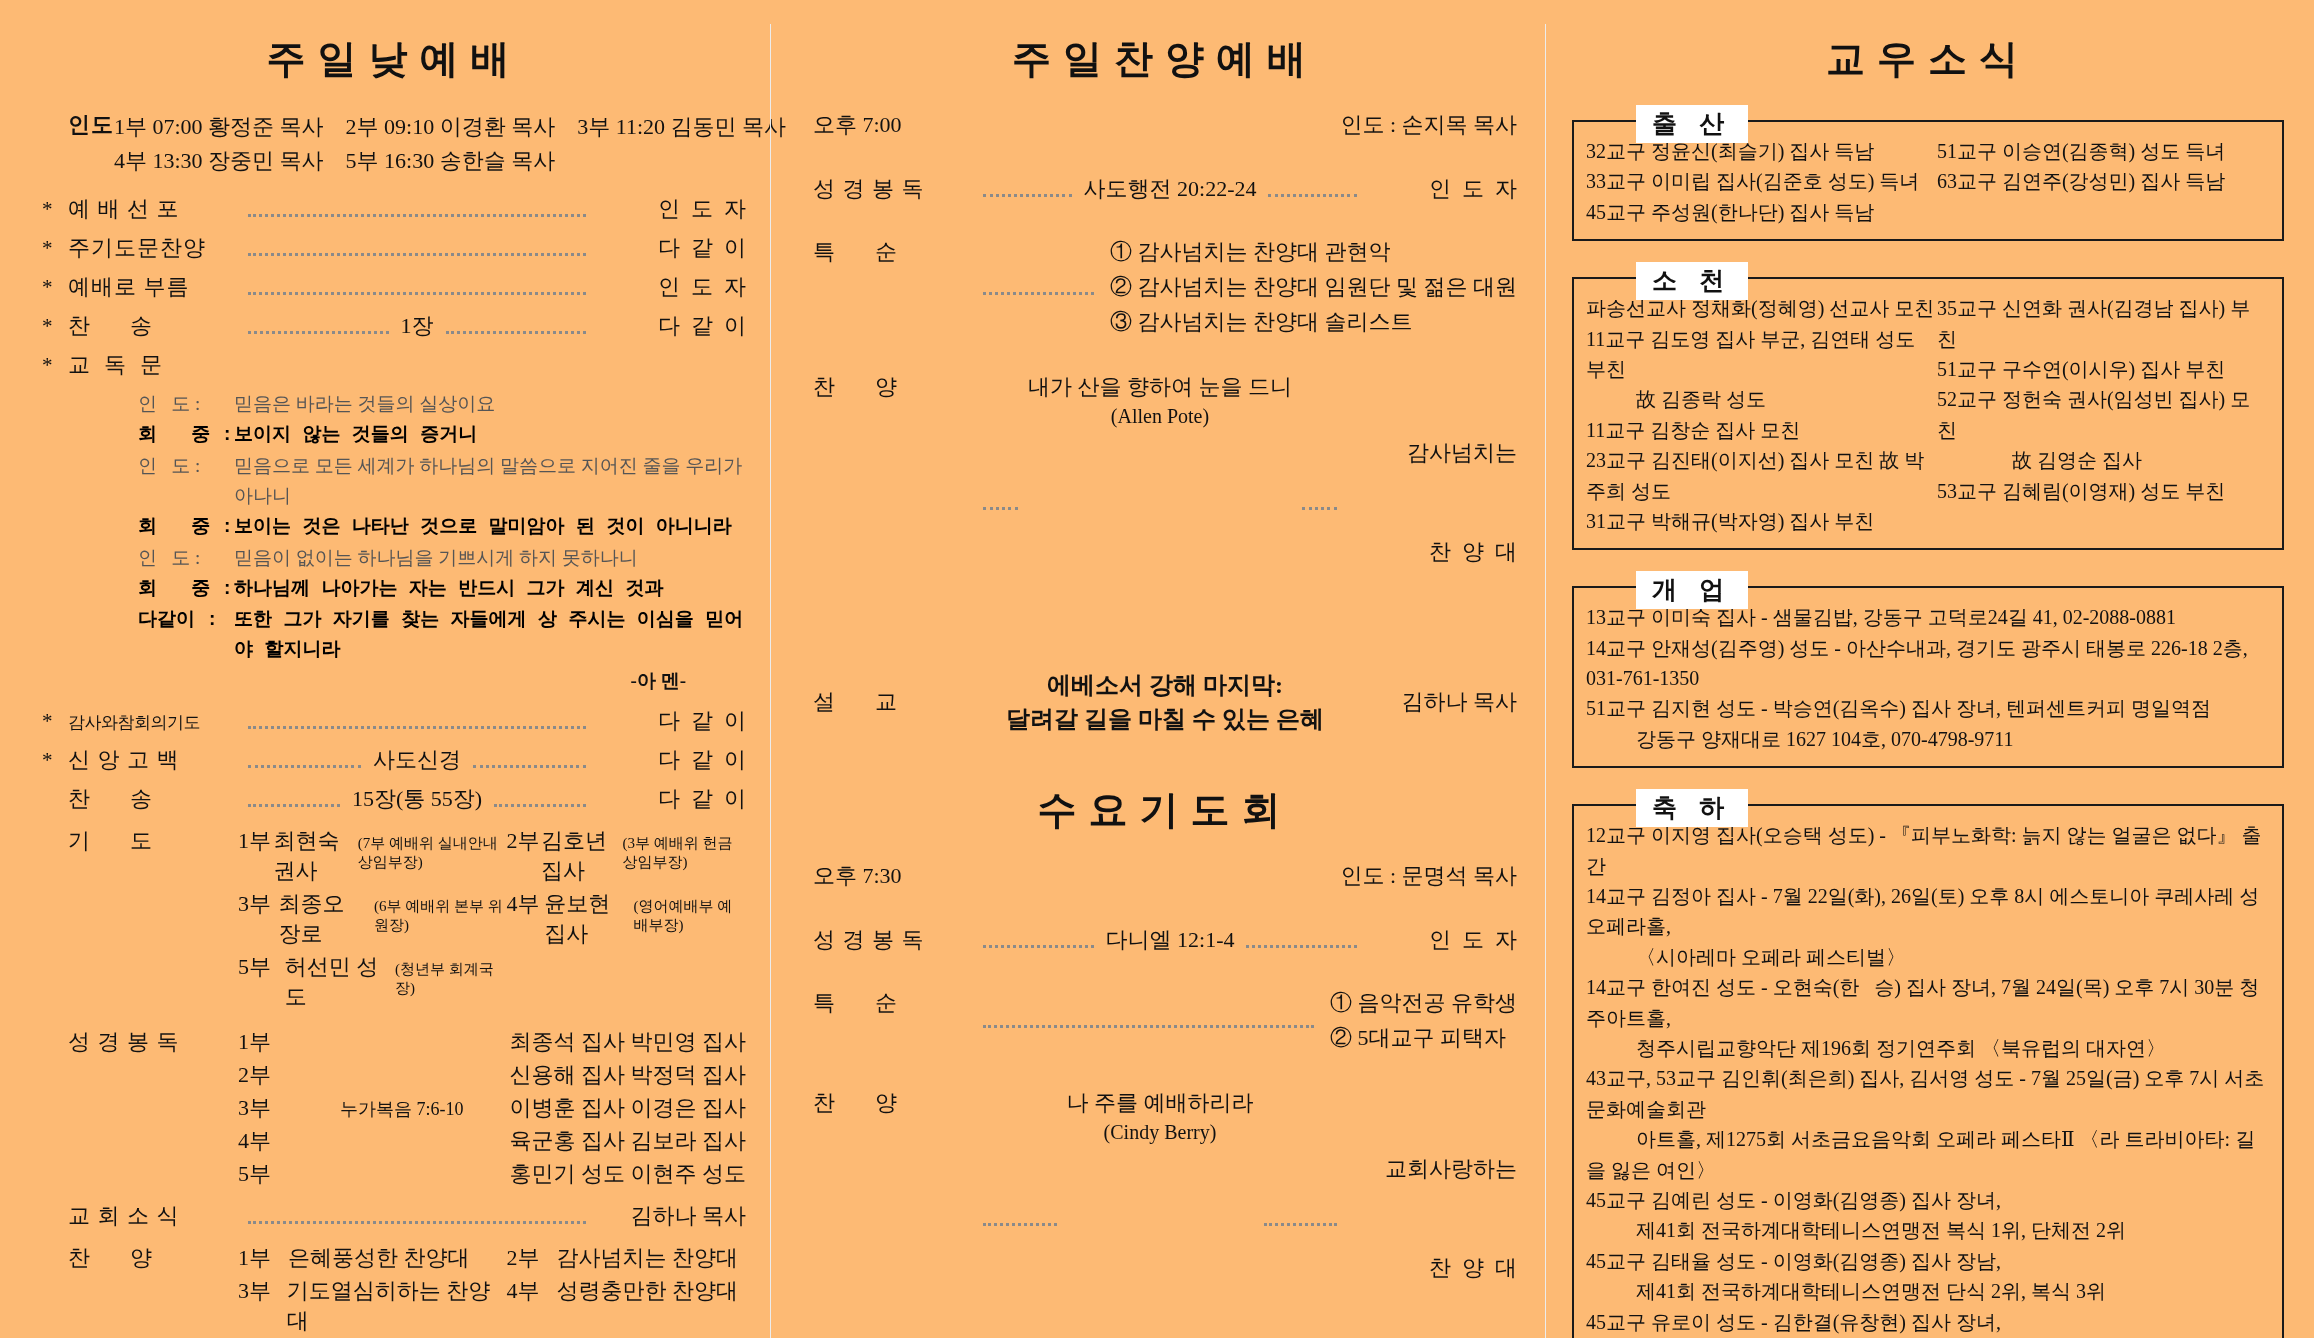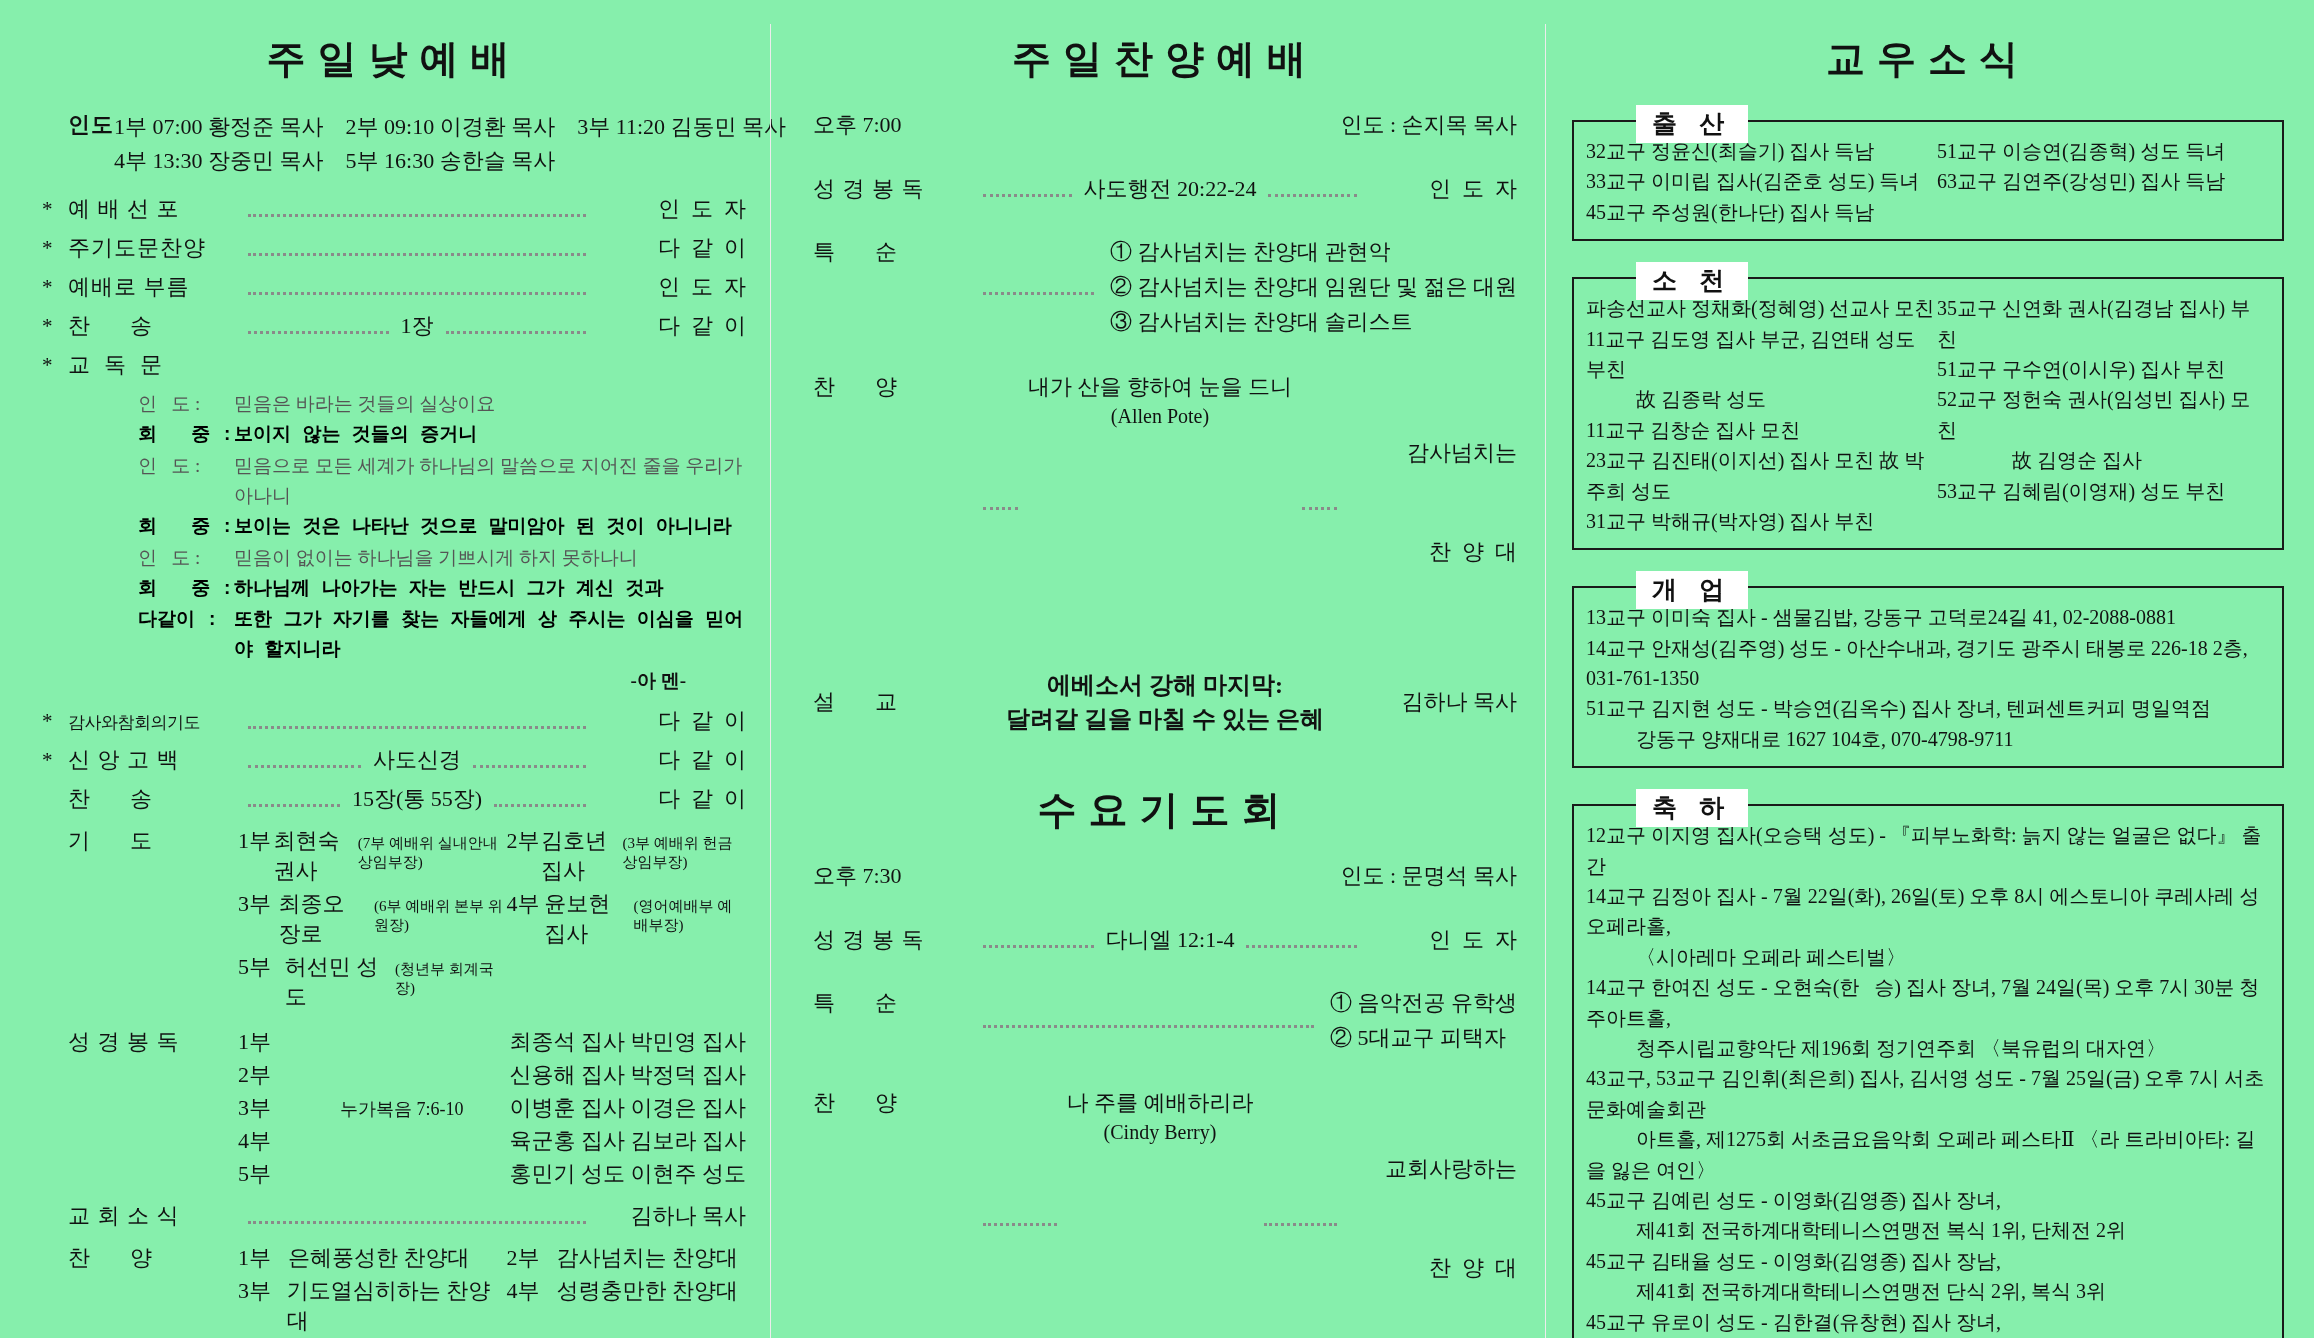--- a/index.html
+++ b/index.html
@@ -1,18 +1,18 @@
 <!DOCTYPE html>
 <html><head>
 <meta charset="utf-8">
 <style>
   html,body{margin:0;padding:0;background:#f6f6f4;}
   body{width:2314px;height:1338px;overflow:hidden;
        font-family:"Liberation Serif","DejaVu Serif",serif;color:#111;}
-  .page{display:flex;height:100%;box-sizing:border-box;padding-top:24px;background:#86efac;}
+  .page{display:flex;height:100%;box-sizing:border-box;padding-top:24px;background:#fdba74;}
   .col{box-sizing:border-box;}
   .col-left{width:770px;padding:0 24px 0 42px;}
   .col-mid{width:775px;padding:0 28px 0 42px;border-left:1px solid #ececec;}
   .col-right{width:769px;padding:0 30px 16px 26px;border-left:1px solid #ececec;}
   h1.section{font-size:39px;margin:8px 0 24px;text-align:center;font-weight:700;letter-spacing:12px;}
   .pre{white-space:pre;}
   
   .orow{display:flex;align-items:baseline;margin:9px 0;font-size:22px;}
   .star{width:26px;font-size:21px;}
   .lbl{width:170px;white-space:pre;letter-spacing:1px;}

